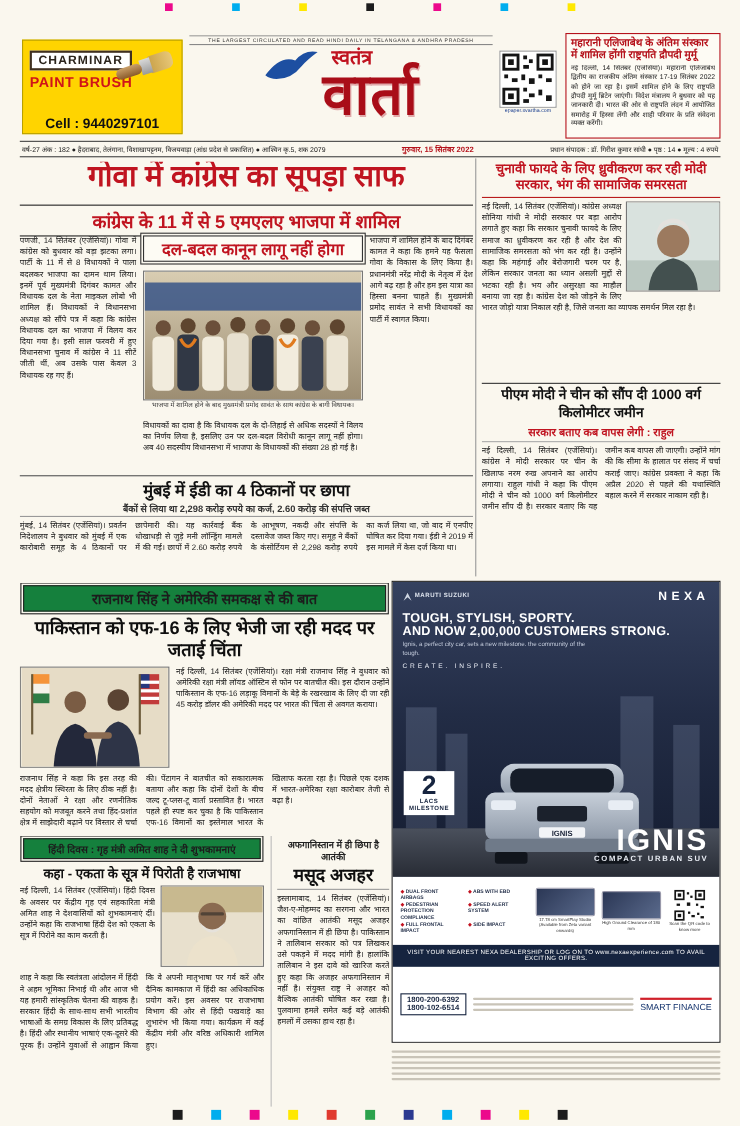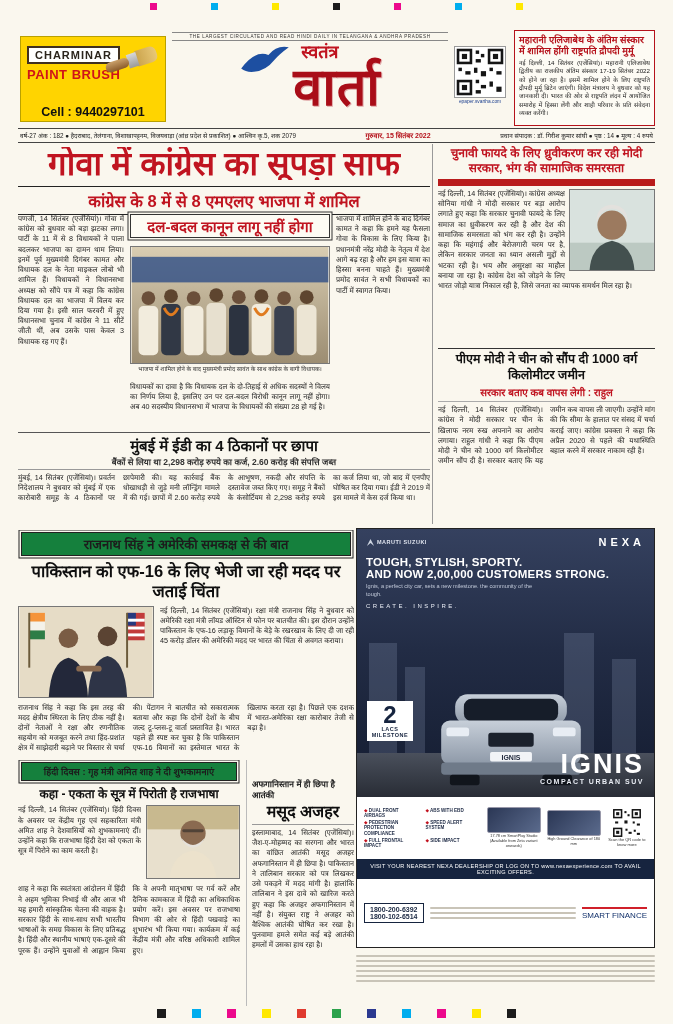--- a/index.html
+++ b/index.html
@@ -34,40 +34,40 @@
 .qr{width:52px;height:52px;border:1px solid #999;background:#fff;display:block;margin:0 auto}
 .qr-cap{font-size:4.8px;color:#1b3f8f;margin-top:1px}
 
 .flagstory{left:514px;top:30px;width:141px;height:96px;border:1.5px solid #b5121b;padding:3px 4px;background:#fdfbf4;overflow:hidden}
 .fs-head{font-size:9.5px;font-weight:800;color:#b5121b;text-align:left;line-height:1.2;margin-bottom:2px}
 .fs-body{font-size:6.2px;line-height:1.35}
 
 .dateline{left:18px;top:128px;width:637px;height:15px;border-top:1px solid #444;border-bottom:1px solid #444;display:flex;align-items:center;justify-content:space-between;font-size:6.3px;color:#222;padding:0 2px;white-space:nowrap;overflow:hidden}
 .dl-date{color:#b5121b;font-weight:800;font-size:7px;margin:0 6px}
 
-.lead-head{left:18px;top:147px;width:412px;font-size:33px;font-weight:900;color:#c01420;text-align:center;line-height:1;white-space:nowrap;overflow:hidden}
+.lead-head{left:18px;top:147px;width:412px;font-size:27px;font-weight:900;color:#c01420;text-align:center;line-height:1;white-space:nowrap;overflow:hidden}
 .lead-sub{left:18px;top:186px;width:412px;font-size:16.5px;font-weight:800;color:#c01420;text-align:center;border-top:1.5px solid #222;border-bottom:1.5px solid #222;padding:2px 0;white-space:nowrap;overflow:hidden}
 .lead-zone{left:18px;top:214px;width:412px;height:214px}
 .lz-left{position:absolute;left:0;top:0;width:106px;height:214px}
 .inset{position:absolute;left:112px;top:0;width:200px;height:24px;border:1px solid #333;box-shadow:0 0 0 1.5px #faf7ee,0 0 0 2.5px #333;display:flex;align-items:center;justify-content:center;font-size:15px;font-weight:800;color:#c01420;background:#fdfbf4}
 .lead-photo{position:absolute;left:112px;top:32px;width:200px;height:118px;border:1px solid #777}
 .lead-photo svg,.ph{width:100%;height:100%;display:block}
 .lead-cap{position:absolute;left:112px;top:152px;width:200px;font-size:6px;line-height:1.25;text-align:center;color:#333}
 .lz-mid{position:absolute;left:112px;top:168px;width:200px;height:46px}
 .lz-right{position:absolute;left:318px;top:0;width:94px;height:214px}
 
 .ed-sec{left:18px;top:432px;width:412px;height:94px;border-top:1px solid #555;padding-top:2px;overflow:hidden}
 .ed-head{font-size:15px;font-weight:900;text-align:center;color:#111}
 .ed-sub{font-size:8.5px;font-weight:700;text-align:center;color:#333;border-bottom:1px solid #999;padding-bottom:2px;margin:1px 0 3px}
 .ed-body{column-count:4;column-gap:8px;height:58px}
 
 .vrule{left:432px;top:144px;width:1px;height:380px;background:#999}
 .sonia-sec{left:438px;top:144px;width:217px;height:198px;overflow:hidden}
 .sonia-kicker{font-size:14.5px;font-weight:900;text-align:center;color:#111}
-.sonia-head{font-size:12px;font-weight:800;color:#c01420;text-align:center;line-height:1.25;margin:2px 0 3px;border-bottom:7px solid #b91c1c;padding-bottom:3px}
+.sonia-head{font-size:12px;font-weight:800;color:#c01420;text-align:center;line-height:1.25;margin:2px 0 3px;border-bottom:1px solid #b91c1c;padding-bottom:3px}
 .sonia-photo{float:right;width:86px;height:82px;margin:0 0 2px 4px;border:1px solid #777}
 .modi-sec{left:438px;top:348px;width:217px;height:172px;border-top:1.5px solid #333;padding-top:3px;overflow:hidden}
 .modi-head{font-size:12.5px;font-weight:900;text-align:center;line-height:1.25;color:#101010}
 .modi-sub{font-size:10px;font-weight:800;text-align:center;color:#c01420;margin:2px 0 3px;border-bottom:1px solid #aaa;padding-bottom:2px}
 .modi-body{column-count:2;column-gap:7px;height:116px}
 
 .rajnath-sec{left:18px;top:530px;width:336px;height:226px;overflow:hidden}
 .ban{border:1px solid #222;box-shadow:0 0 0 1.5px #faf7ee,0 0 0 2.5px #222;text-align:center;font-weight:900;padding:2px 0;margin:2px 3px 6px;background:#15803d}
 .raj-ban{font-size:13px}
 .raj-head{font-size:16.5px;font-weight:900;text-align:center;line-height:1.2;color:#0f0f0f;margin:3px 0 4px}
@@ -78,21 +78,21 @@
 
 .hindi-sec{left:18px;top:760px;width:222px;height:246px;overflow:hidden}
 .hin-ban{font-size:9.3px;white-space:nowrap;overflow:hidden}
 .hin-head{font-size:12px;font-weight:900;text-align:center;color:#101010;margin:3px 0 4px;line-height:1.2}
 .hin-row{display:flex;gap:5px}
 .hin-side{flex:1;height:74px}
 .shah-photo{width:94px;height:74px;border:1px solid #777;flex:none}
 .hin-body2{column-count:2;column-gap:7px;height:118px;margin-top:5px}
 
 .masood-sec{left:246px;top:760px;width:108px;height:246px;overflow:hidden;border-left:1px solid #bbb;padding-left:5px}
-.mas-kicker{font-size:8.5px;font-weight:800;text-align:left;color:#222;margin-top:18px}
+.mas-kicker{font-size:8.5px;font-weight:800;text-align:center;color:#222;margin-top:2px}
 .mas-head{font-size:16px;font-weight:900;text-align:center;color:#0e0e0e;border-bottom:1px solid #999;padding-bottom:2px;margin-bottom:3px}
 .mas-body{height:196px}
 
 .nexa-ad{left:356px;top:528px;width:299px;height:420px;border:1px solid #222;background:#fff;display:flex;flex-direction:column;overflow:hidden}
 .ad-main{position:relative;height:268px;background:linear-gradient(180deg,#35415f 0%,#222c45 45%,#141c30 100%);overflow:hidden;color:#fff;padding:7px 9px;flex:none}
 .ad-topbar{display:flex;justify-content:space-between;align-items:center}
 .ad-brand{font-size:5.5px;letter-spacing:.5px;color:#dfe4ee;font-weight:700;display:flex;align-items:center;gap:2px}
 .ad-nexa{font-size:11px;letter-spacing:4px;font-weight:600;color:#fff}
 .ad-h1,.ad-h2{font-size:11.5px;font-weight:800;letter-spacing:.2px;position:relative;z-index:2}
 .ad-h1{margin-top:8px}
@@ -206,21 +206,21 @@
     <div class="fs-body body-text">नई दिल्ली, 14 सितंबर (एजेंसियां)। महारानी एलिजाबेथ द्वितीय का राजकीय अंतिम संस्कार 17-19 सितंबर 2022 को होने जा रहा है। इसमें शामिल होने के लिए राष्ट्रपति द्रौपदी मुर्मू ब्रिटेन जाएंगी। विदेश मंत्रालय ने बुधवार को यह जानकारी दी। भारत की ओर से राष्ट्रपति लंदन में आयोजित समारोह में हिस्सा लेंगी और शाही परिवार के प्रति संवेदना व्यक्त करेंगी।</div>
   </div>
 
   <div class="dateline abs">
     <span class="dl-left">वर्ष-27 अंक : 182 ● हैदराबाद, तेलंगाना, विशाखापट्टनम, विजयवाड़ा (आंध्र प्रदेश से प्रकाशित) ● आश्विन कृ.5, शक 2079</span>
     <span class="dl-date">गुरुवार, 15 सितंबर 2022</span>
     <span class="dl-right">प्रधान संपादक : डॉ. गिरीश कुमार सांघी ● पृष्ठ : 14 ● मूल्य : 4 रुपये</span>
   </div>
 
   <div class="lead-head abs">गोवा में कांग्रेस का सूपड़ा साफ</div>
-  <div class="lead-sub abs">कांग्रेस के 8 में से 8 एमएलए भाजपा में शामिल</div>
+  <div class="lead-sub abs">कांग्रेस के 11 में से 5 एमएलए भाजपा में शामिल</div>
 
   <div class="lead-zone abs">
     <div class="lz-left body-text">पणजी, 14 सितंबर (एजेंसियां)। गोवा में कांग्रेस को बुधवार को बड़ा झटका लगा। पार्टी के 11 में से 8 विधायकों ने पाला बदलकर भाजपा का दामन थाम लिया। इनमें पूर्व मुख्यमंत्री दिगंबर कामत और विधायक दल के नेता माइकल लोबो भी शामिल हैं। विधायकों ने विधानसभा अध्यक्ष को सौंपे पत्र में कहा कि कांग्रेस विधायक दल का भाजपा में विलय कर दिया गया है। इसी साल फरवरी में हुए विधानसभा चुनाव में कांग्रेस ने 11 सीटें जीती थीं, अब उसके पास केवल 3 विधायक रह गए हैं।</div>
     <div class="inset">दल-बदल कानून लागू नहीं होगा</div>
     <div class="lead-photo">
       <svg class="ph" viewBox="0 0 200 118">
         <defs>
             <linearGradient id="gp" x1="0" y1="0" x2="0" y2="1">
               <stop offset="0" stop-color="#d9cdb2"></stop>
               <stop offset="1" stop-color="#9c8d72"></stop>

